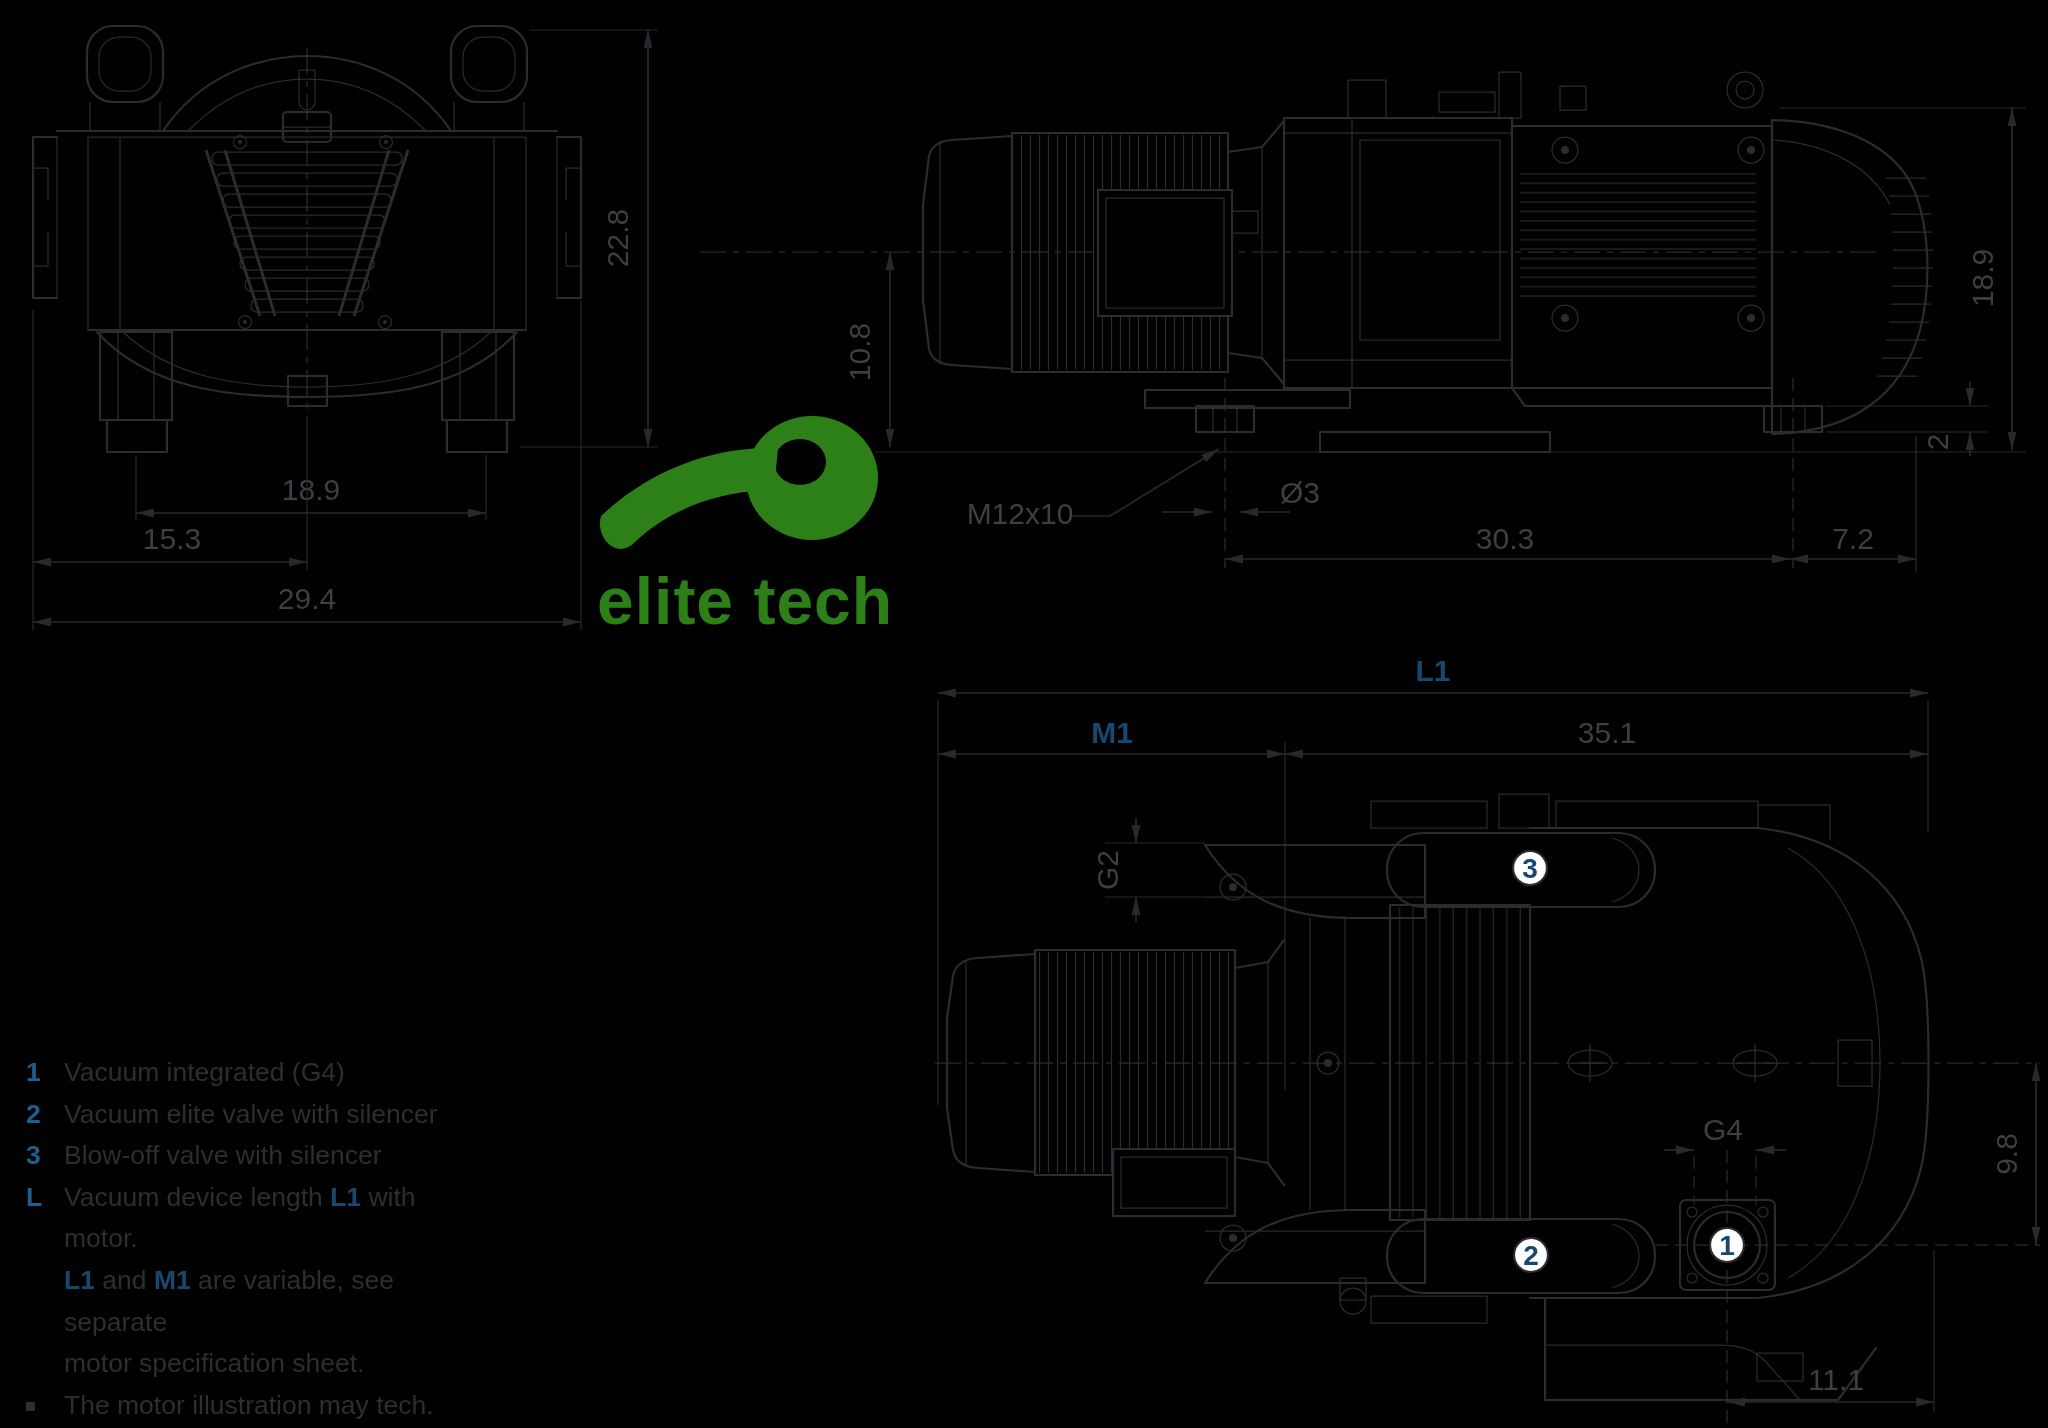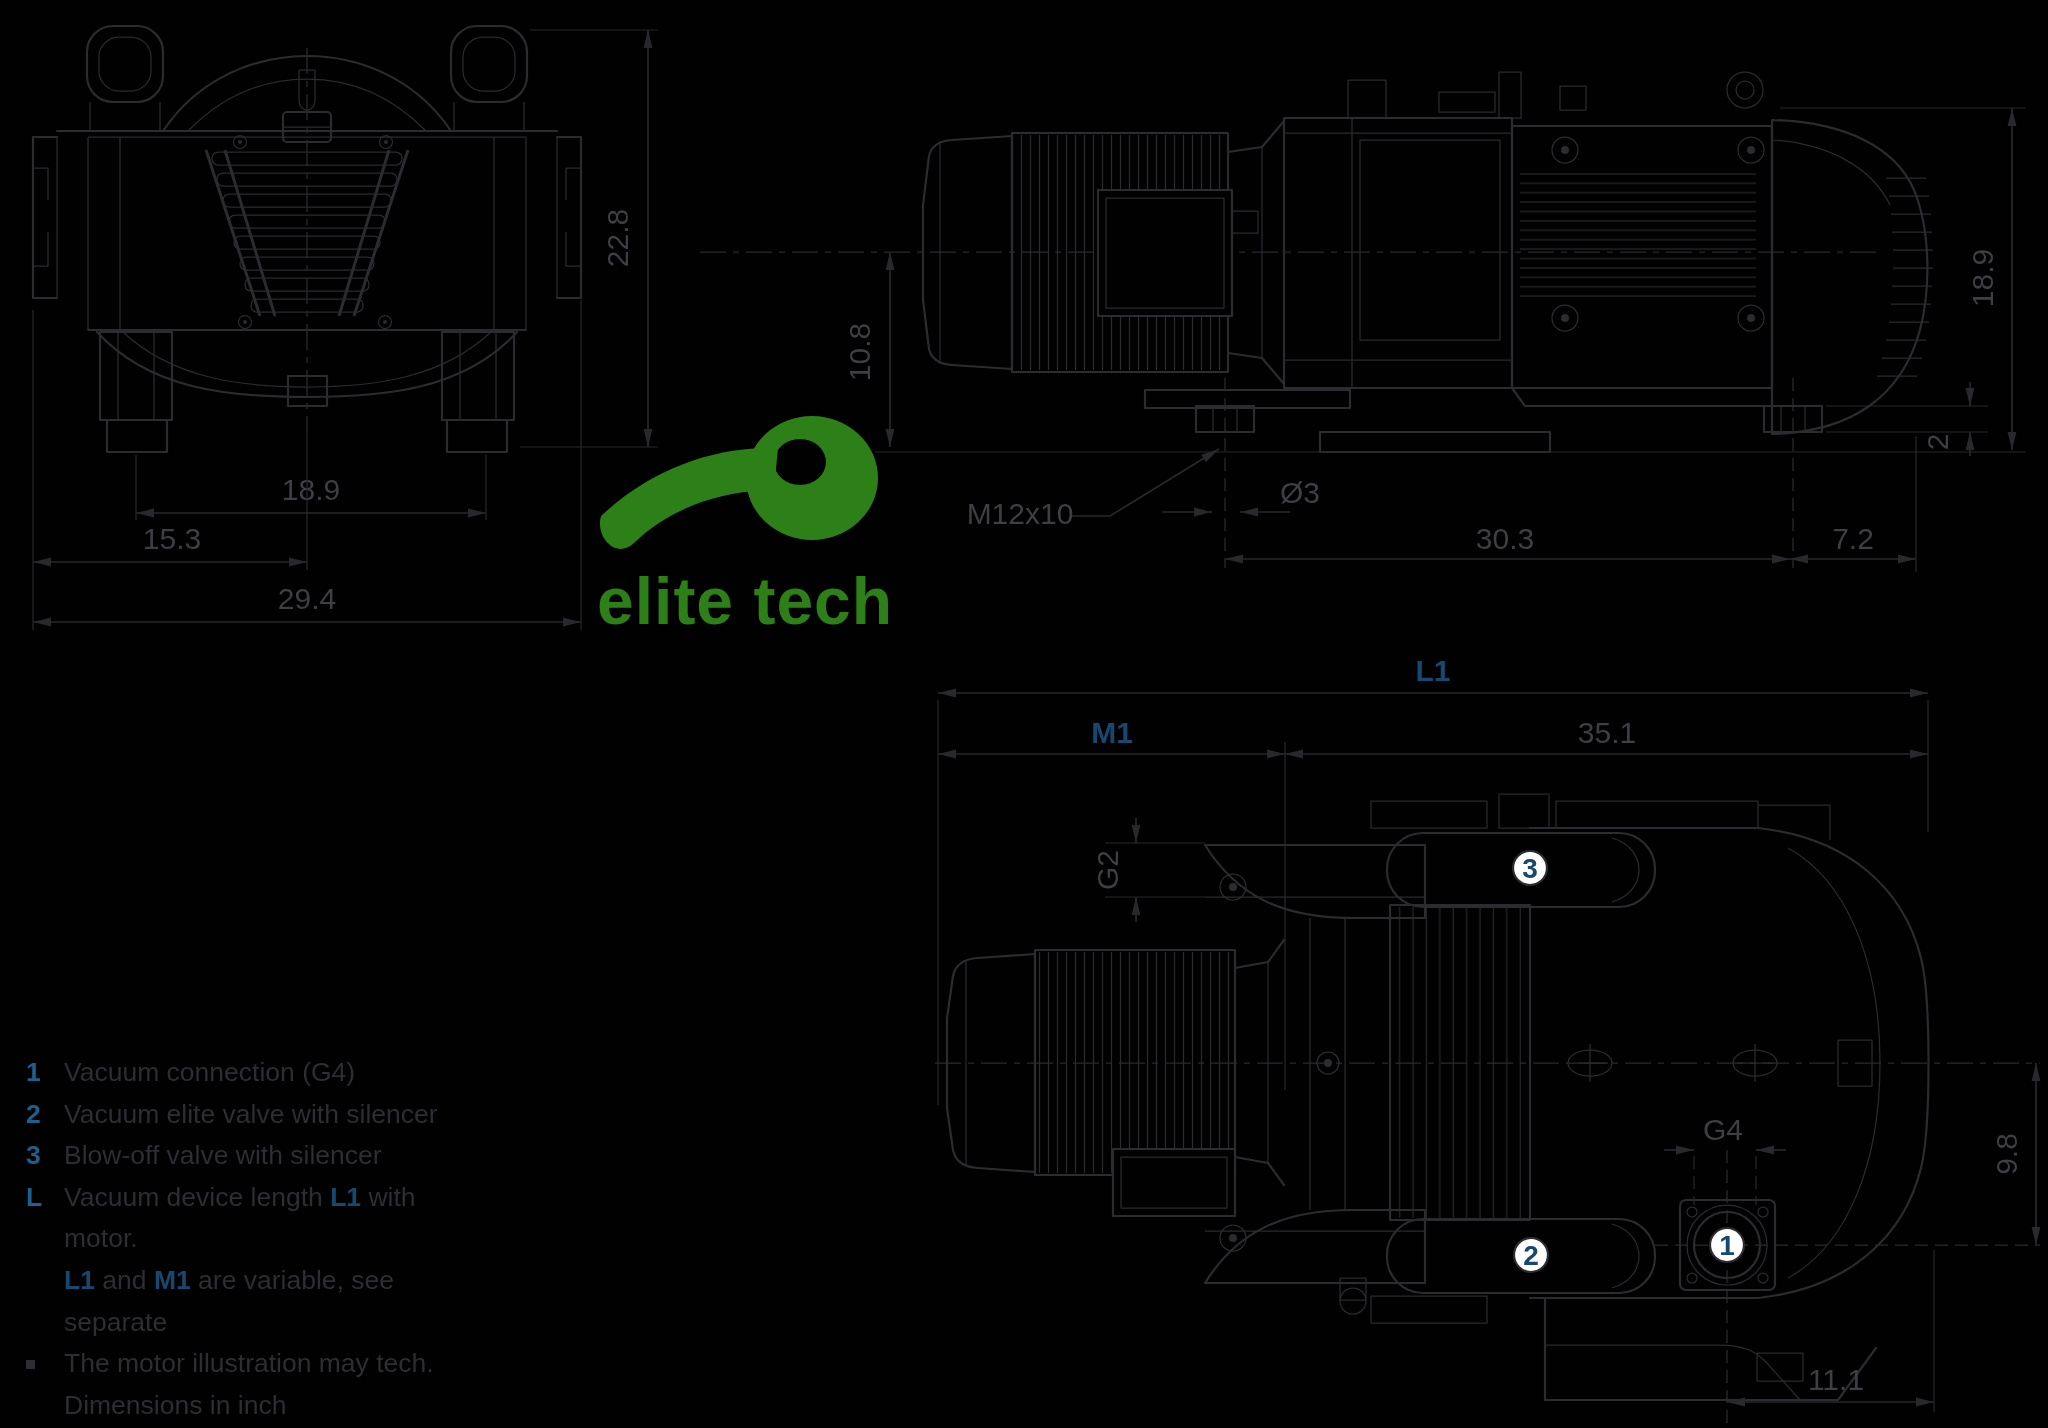--- a/index.html
+++ b/index.html
@@ -303,37 +303,40 @@
   <g>
     <path class="logo-green" fill-rule="evenodd" d="M878 478 a66 62 0 1 0 -132 0 a66 62 0 1 0 132 0 Z M826 462 a26 23 0 1 1 -52 0 a26 23 0 1 1 52 0 Z"></path>
     <path class="logo-green" d="M601 516 C652 468 716 446 778 448 L774 490 C722 490 670 508 634 543 C616 560 595 537 601 516 Z"></path>
     <text class="logo-text" x="597" y="624">elite tech</text>
   </g>
 </svg>
 
 <div class="legend">
   <div class="lrow">
     <span class="lkey">1</span>
-    <span class="ltext">Vacuum connection (G4)</span>
+    <span class="ltext">Vacuum integrated (G4)</span>
   </div>
   <div class="lrow">
     <span class="lkey">2</span>
     <span class="ltext">Vacuum elite valve with silencer</span>
   </div>
   <div class="lrow">
     <span class="lkey">3</span>
     <span class="ltext">Blow-off valve with silencer</span>
   </div>
   <div class="lrow">
     <span class="lkey">L</span>
     <span class="ltext"><span>Vacuum device length </span><span class="bl">L1</span><span> with motor.</span></span>
   </div>
   <div class="lrow cont">
     <span class="ltext"><span class="bl">L1</span><span> and </span><span class="bl">M1</span><span> are variable, see separate</span></span>
   </div>
+  <div class="lrow cont">
+    <span class="ltext">motor specification sheet.</span>
+  </div>
   <div class="lrow">
     <span class="lkey sq"><span class="sqm"></span></span>
     <span class="ltext">The motor illustration may tech.</span>
   </div>
   <div class="lrow">
     <span class="lkey sq"></span>
     <span class="ltext">Dimensions in inch</span>
   </div>
 </div>
 </div>

